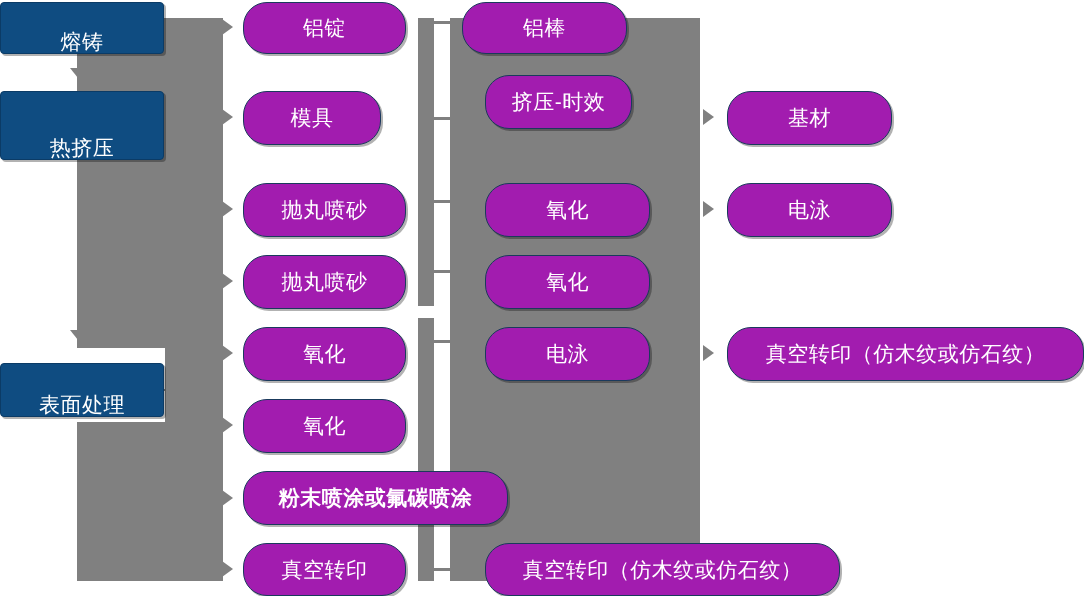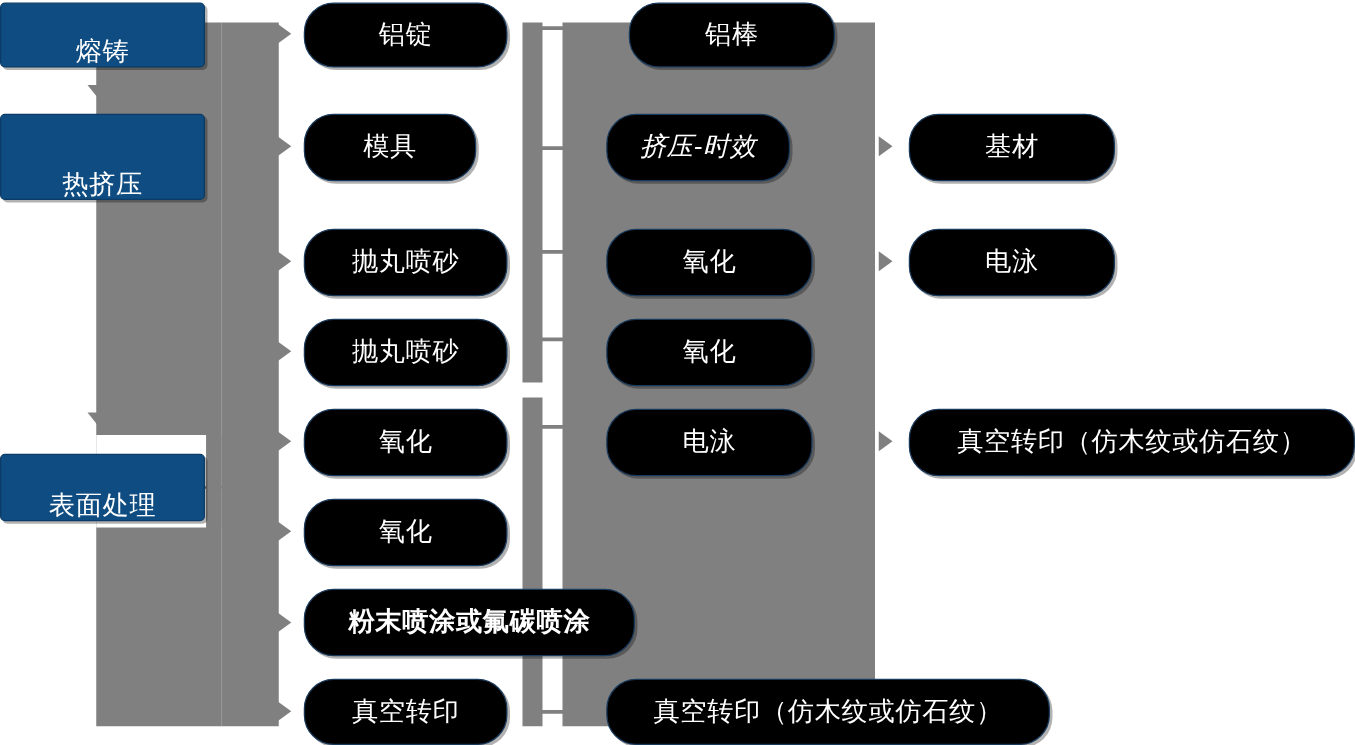--- a/index.html
+++ b/index.html
@@ -60,21 +60,21 @@
     letter-spacing: 0.5px;
     white-space: nowrap;
     box-shadow: 2px 2px 0 rgba(0,0,0,0.30);
   }
   .node.dark {
     background: #0F4C81;
     border-color: #0B3B66;
     align-items: flex-end;
   }
   .node.light {
-    background: #000000;
+    background: #a21caf;
     border-color: #1A3A5C;
     border-radius: 24px;
   }
   .node .label {
     pointer-events: none;
   }
 </style>
 </head>
 <body>
 
@@ -141,24 +141,24 @@
   <div class="node light" style="left:243px; top:399px; width:163px; height:54px;">
     <span class="label">氧化</span>
   </div>
   <div class="node light" style="left:243px; top:471px; width:265px; height:54px;font-weight:bold;">
     <span class="label">粉末喷涂或氟碳喷涂</span>
   </div>
   <div class="node light" style="left:243px; top:543px; width:163px; height:53px;">
     <span class="label">真空转印</span>
   </div>
 
-  <div class="node light" style="left:503px; top:2px; width:165px; height:52px;">
+  <div class="node light" style="left:462px; top:2px; width:165px; height:52px;">
     <span class="label">铝棒</span>
   </div>
-  <div class="node light" style="left:485px; top:91px; width:147px; height:54px;font-style:italic;">
+  <div class="node light" style="left:485px; top:75px; width:147px; height:54px;">
     <span class="label">挤压-时效</span>
   </div>
   <div class="node light" style="left:485px; top:183px; width:165px; height:54px;">
     <span class="label">氧化</span>
   </div>
   <div class="node light" style="left:485px; top:255px; width:165px; height:54px;">
     <span class="label">氧化</span>
   </div>
   <div class="node light" style="left:485px; top:327px; width:165px; height:54px;">
     <span class="label">电泳</span>

